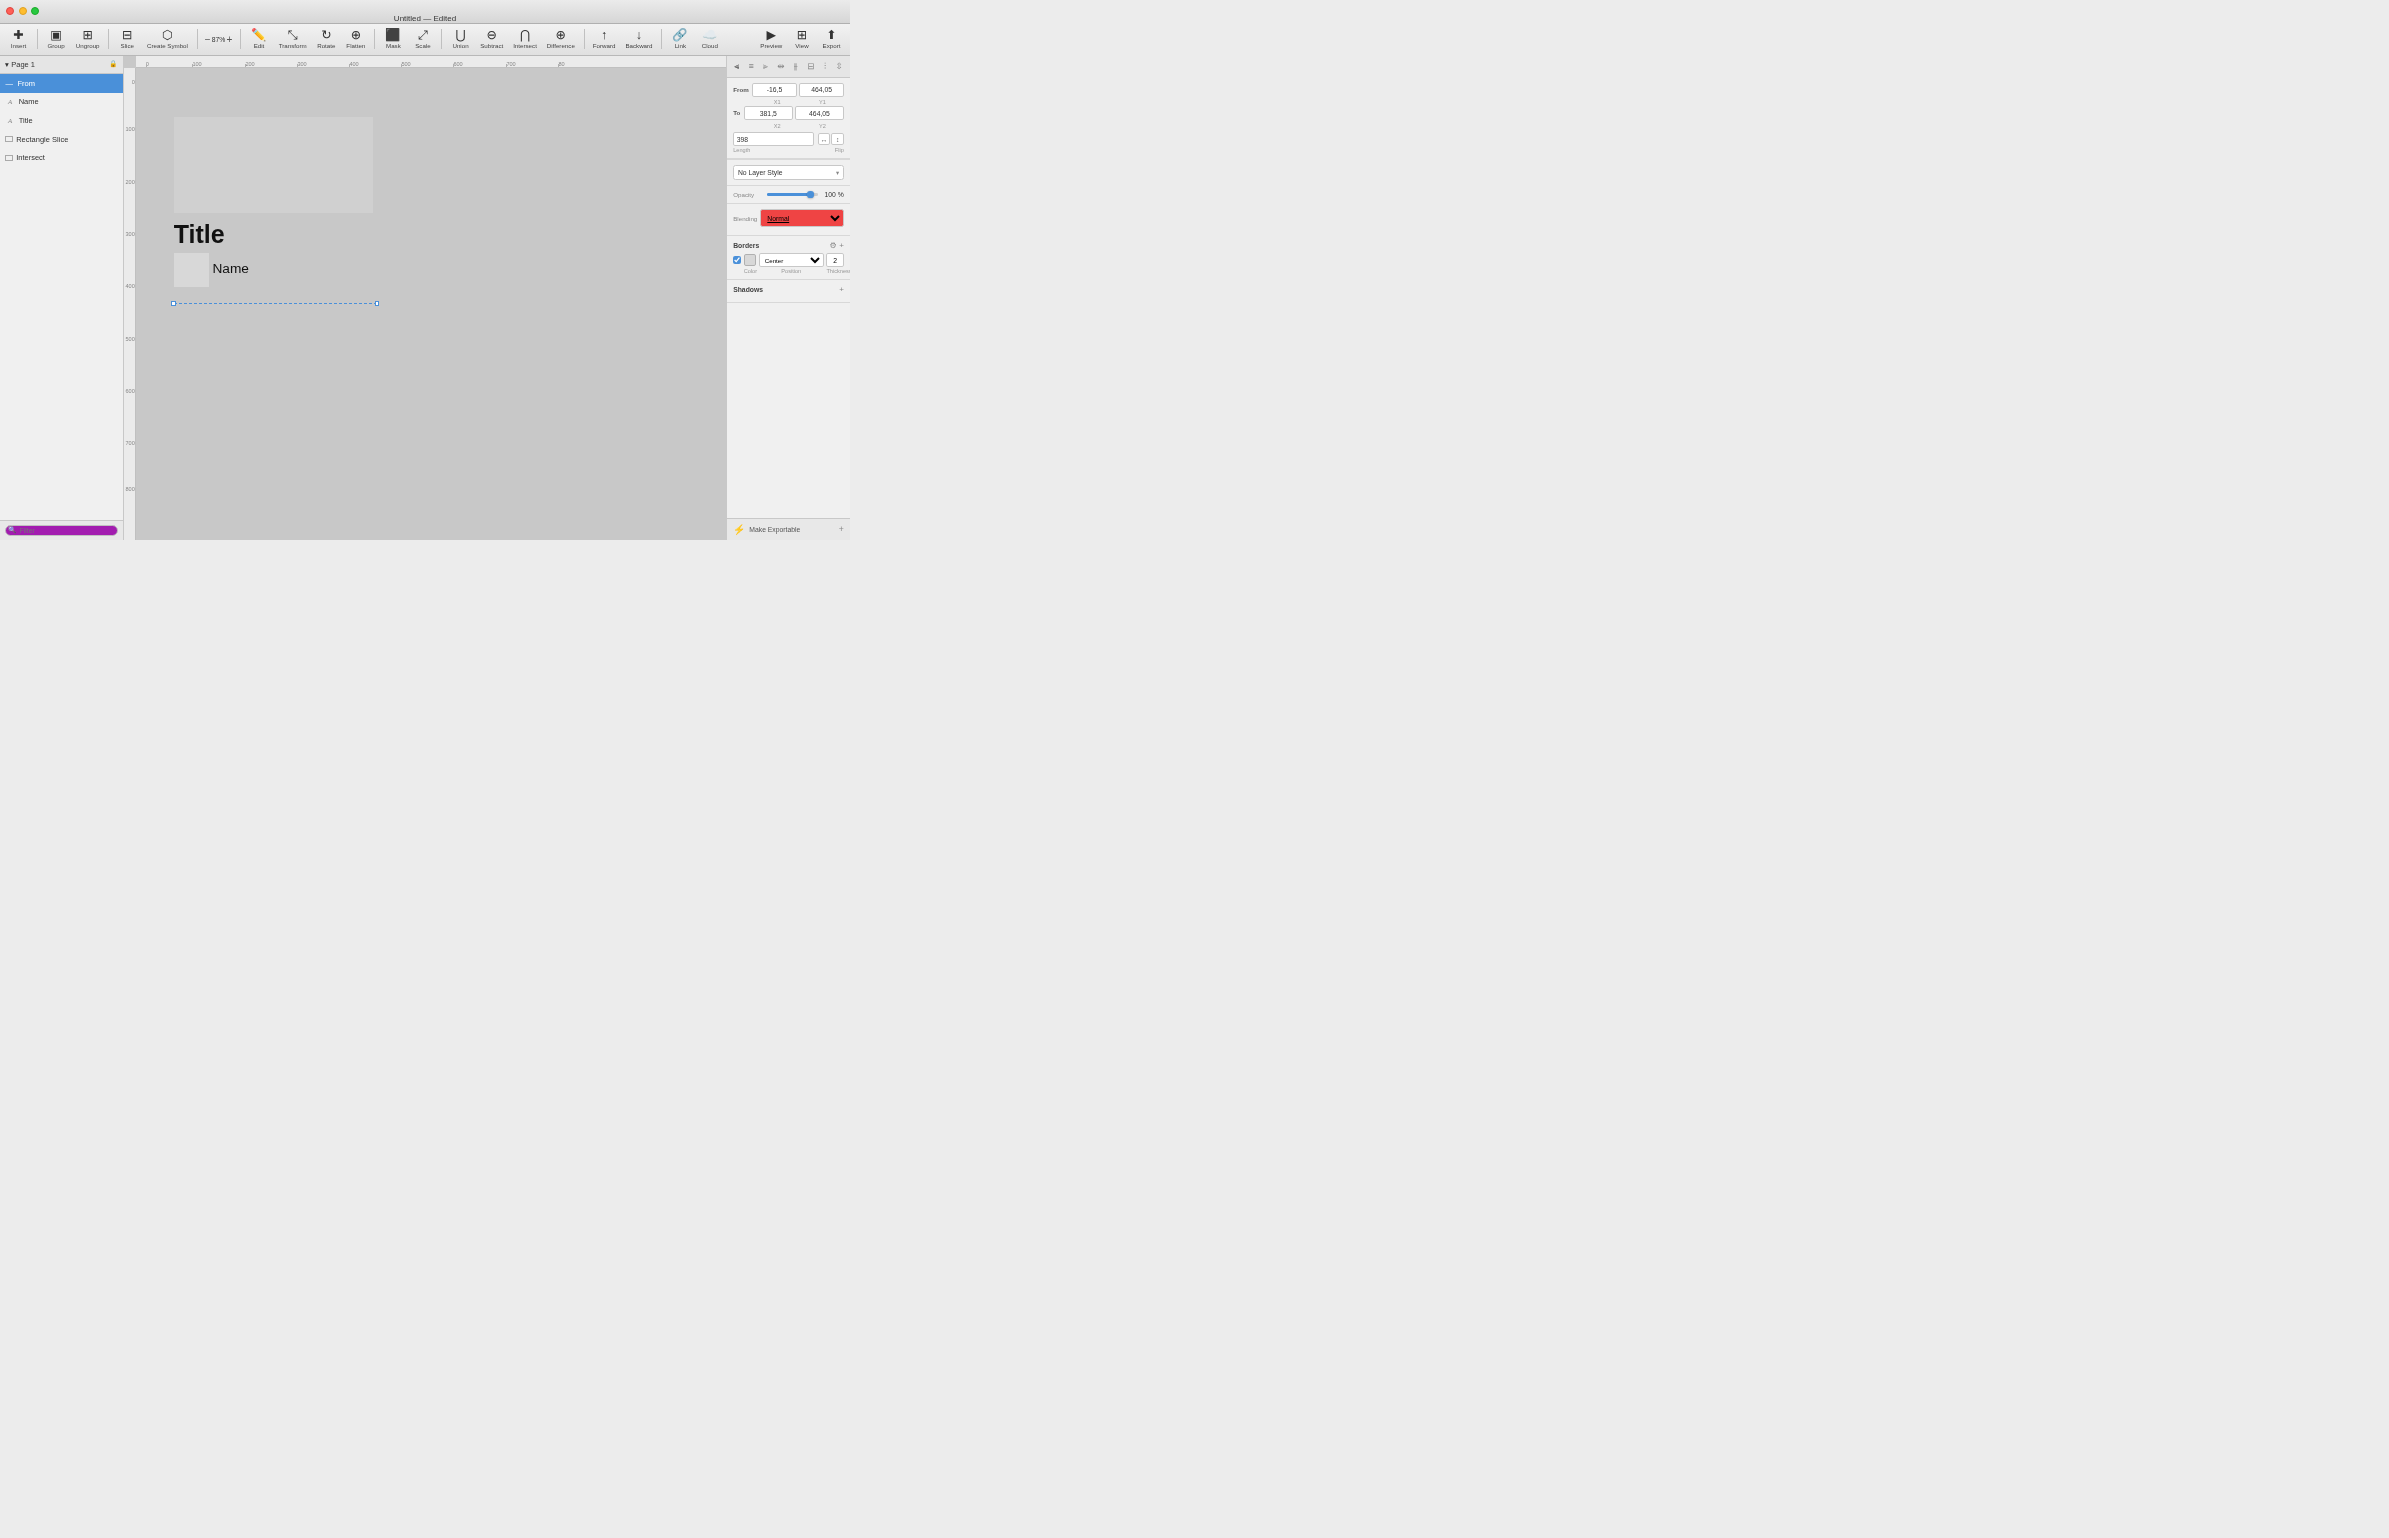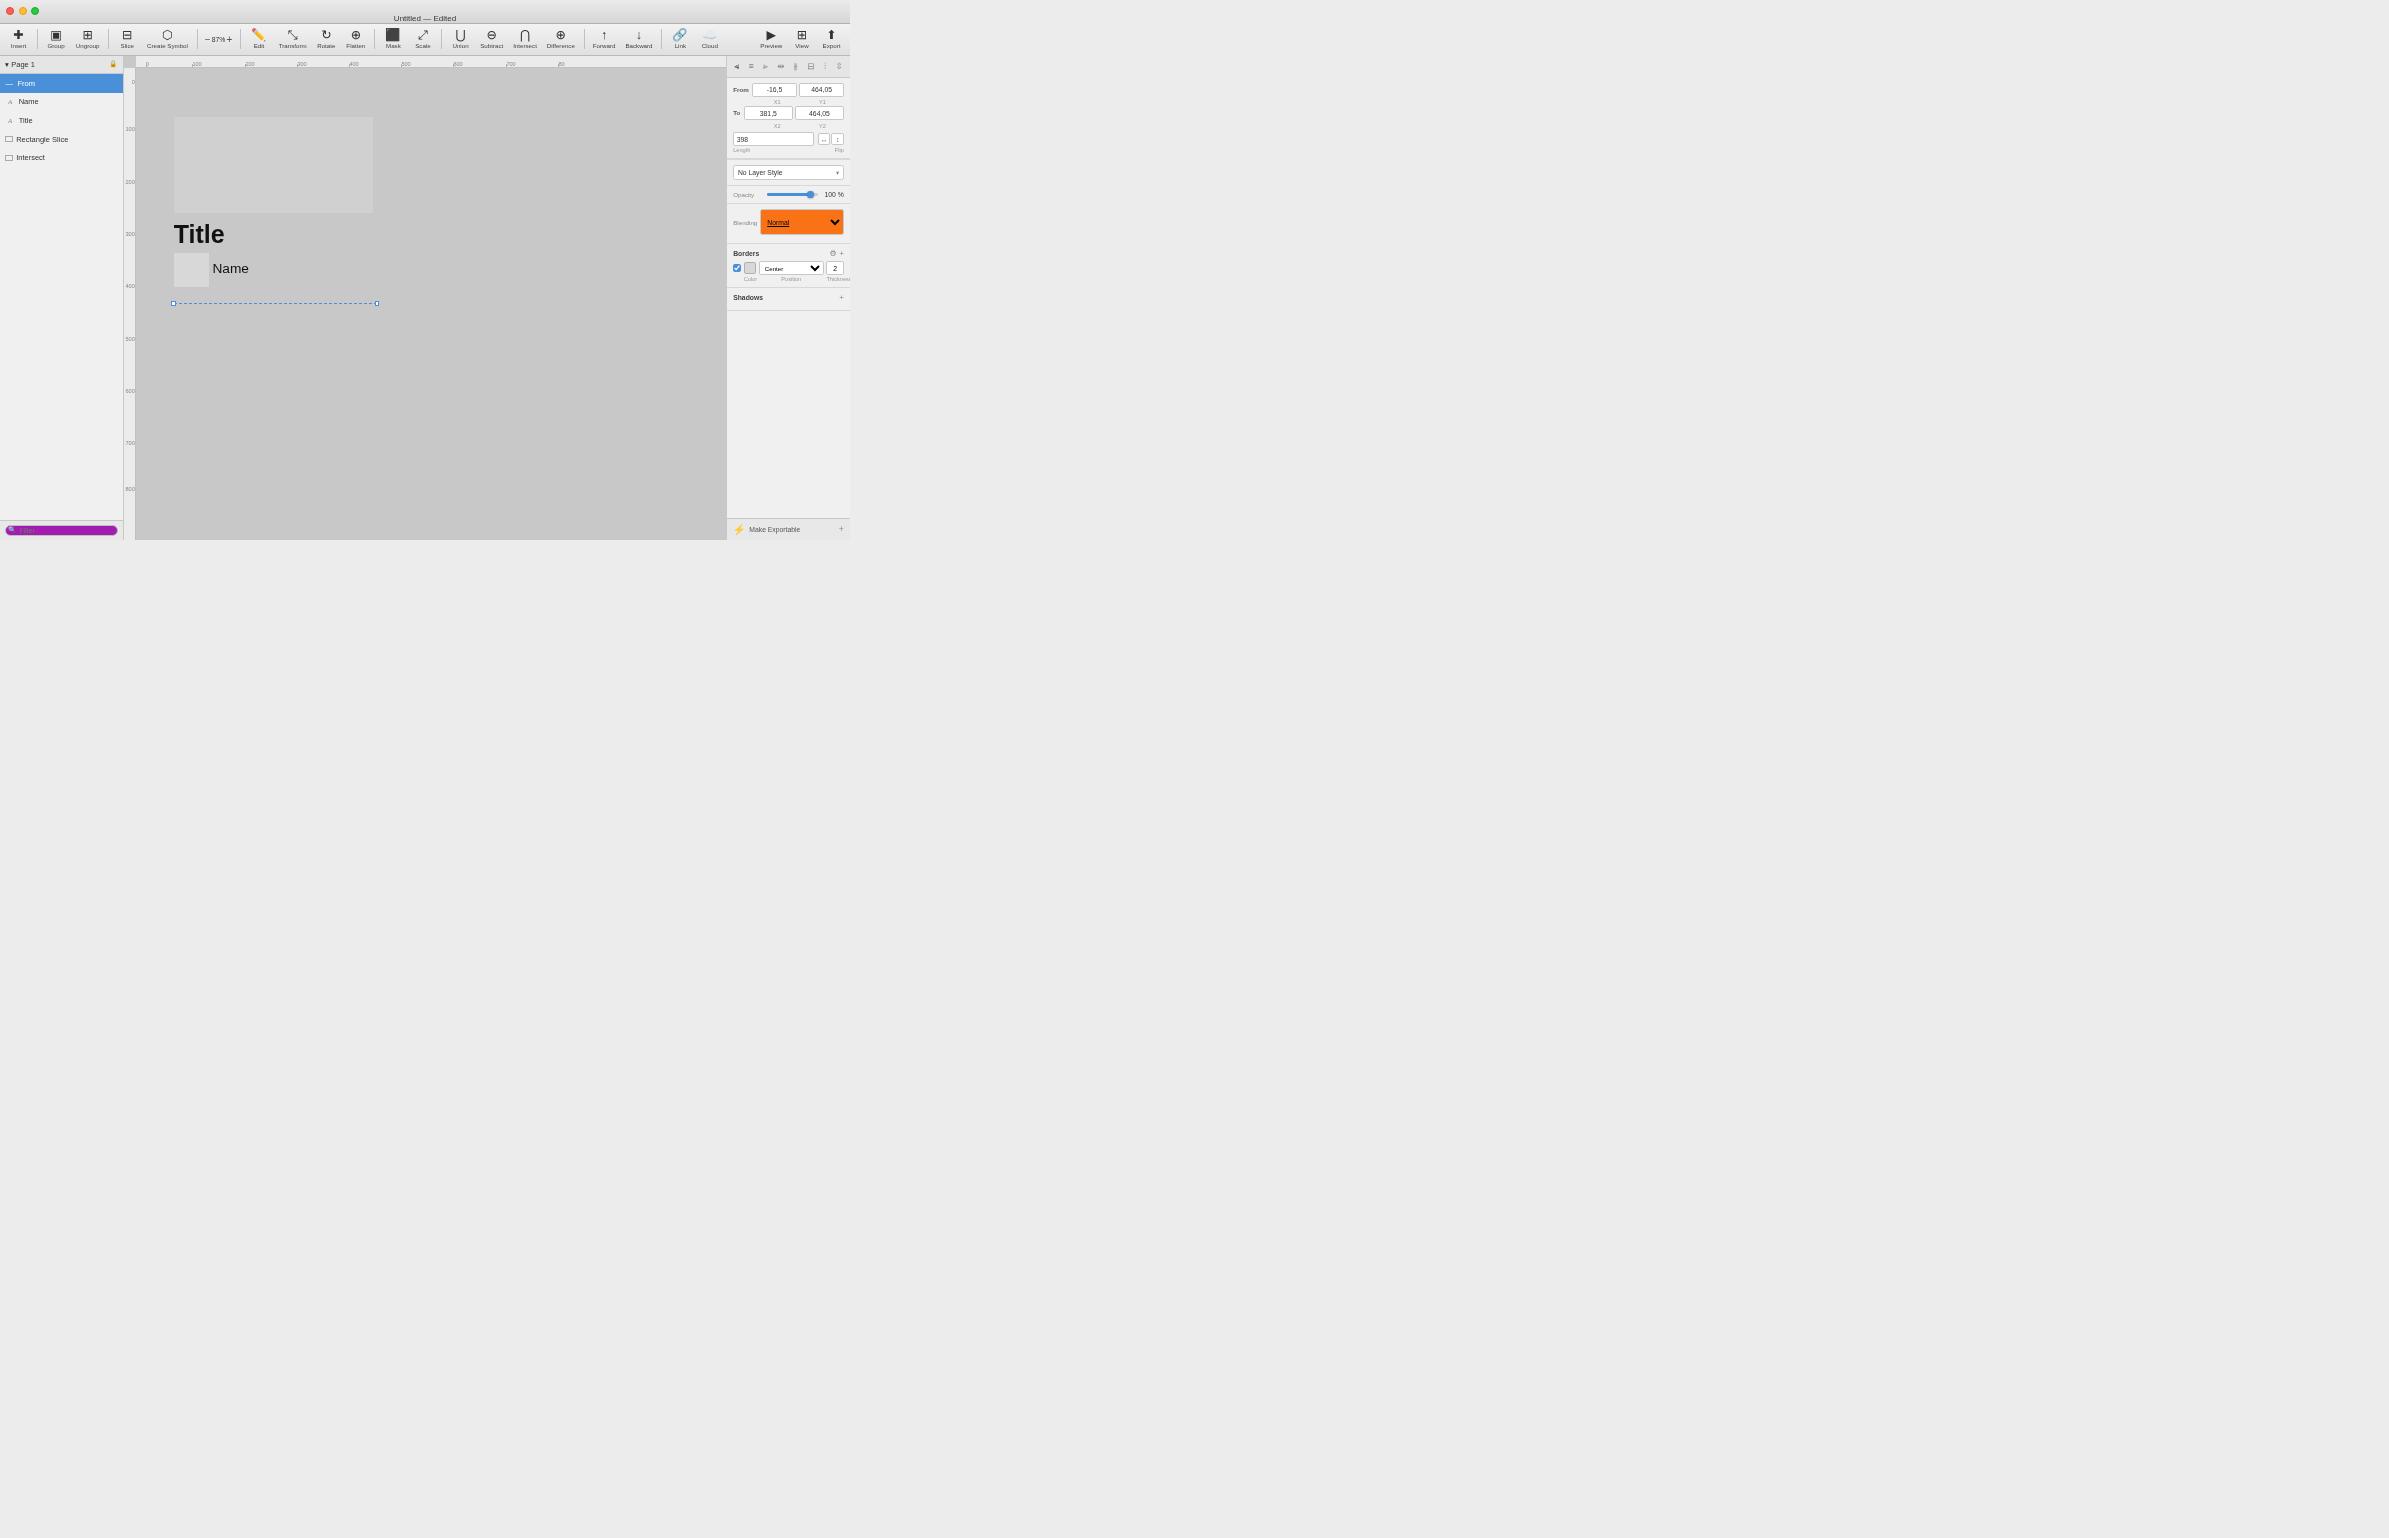--- a/index.html
+++ b/index.html
@@ -317,22 +317,22 @@
       top: -1.9px;
       left: calc(85% - 3.1px);
       box-shadow: 0 0.6px 1.9px rgba(0,0,0,0.3);
     }
     .opacity-val { font-size: 6.8px; color: #333; width: 22px; text-align: right; }
 
     
     .blend-select {
       border: 0.6px solid #C8C8C8;
       border-radius: 2.5px;
-      background: #f97316;
-      height: 26px;
+      background: #ef4444;
+      height: 18px;
       padding: 0 2.5px;
       font-size: 6.8px;
       width: 100%;
       cursor: pointer;
       text-decoration: underline;
     }
 
     
     .section-header {
       display: flex;

